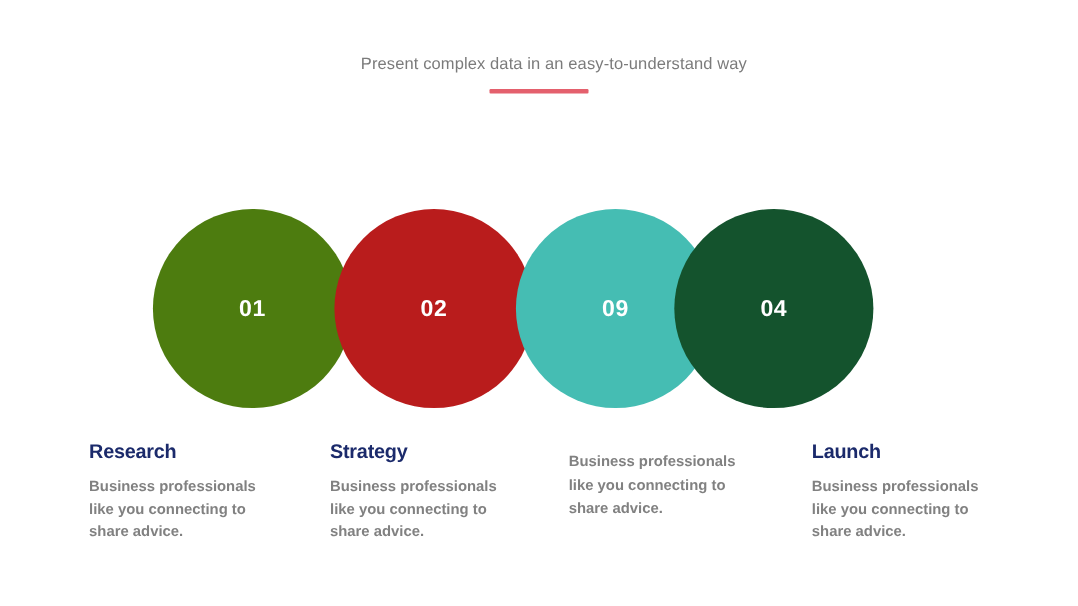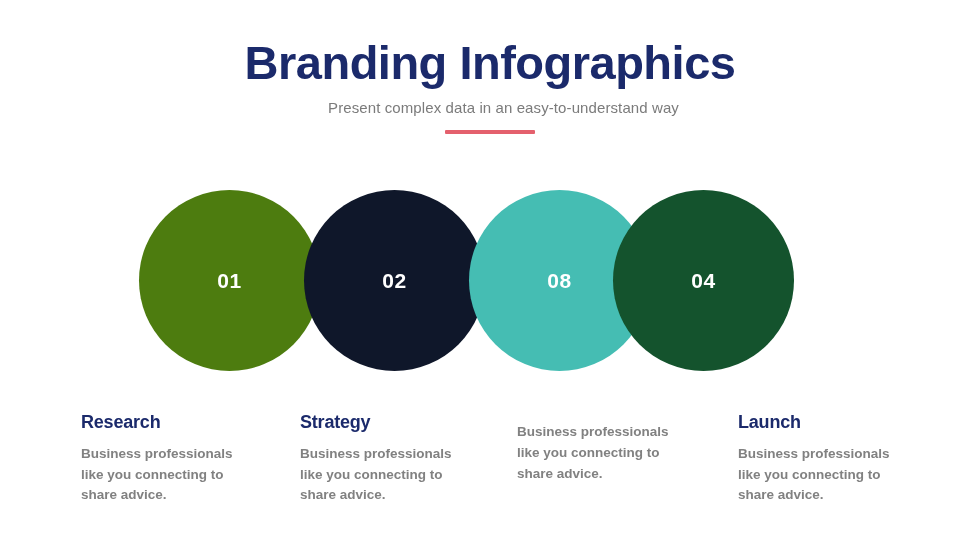--- a/index.html
+++ b/index.html
@@ -80,21 +80,21 @@
     font-family: "Liberation Sans", sans-serif;
   }
   .c0 { left: 139px; z-index: 1; }
   .c1 { left: 304px; z-index: 2; }
   .c2 { left: 469px; z-index: 3; }
   .c3 { left: 613px; z-index: 4; }
 
   
   .columns {
     position: absolute;
-    top: 412px;
+    top: 400px;
     left: 0;
     width: 980px;
     height: 120px;
   }
   .column {
     position: absolute;
     top: 0;
     width: 200px;
   }
   .col0 { left: 81px; }
@@ -120,34 +120,33 @@
     font-family: "Liberation Sans", sans-serif;
     font-weight: bold;
   }
 </style>
 </head>
 <body>
 
 <div class="slide">
 
   <div class="header">
-    <h1 class="title" style="color: rgb(27, 42, 107);">Branding Infographics</h1>
     <p class="subtitle" style="color: rgb(123, 123, 123); padding-left: 27px;">Present complex data in an easy-to-understand way</p>
     <div class="divider" style="background: rgb(228, 96, 109);"></div>
   </div>
 
   <div class="circles">
     <div class="circle c0" style="background: #4d7c0f;">
       <span class="circle-num">01</span>
     </div>
-    <div class="circle c1" style="background: #0f172a;">
+    <div class="circle c1" style="background: #b91c1c;">
       <span class="circle-num">02</span>
     </div>
     <div class="circle c2" style="background: rgb(69, 189, 179);">
-      <span class="circle-num">08</span>
+      <span class="circle-num">09</span>
     </div>
     <div class="circle c3" style="background: #14532d;">
       <span class="circle-num">04</span>
     </div>
   </div>
 
   <div class="columns">
     <div class="column col0">
       <h2 class="col-title" style="color: rgb(27, 42, 107);">Research</h2>
       <p class="col-body">Business professionals like you connecting to share advice.</p>

